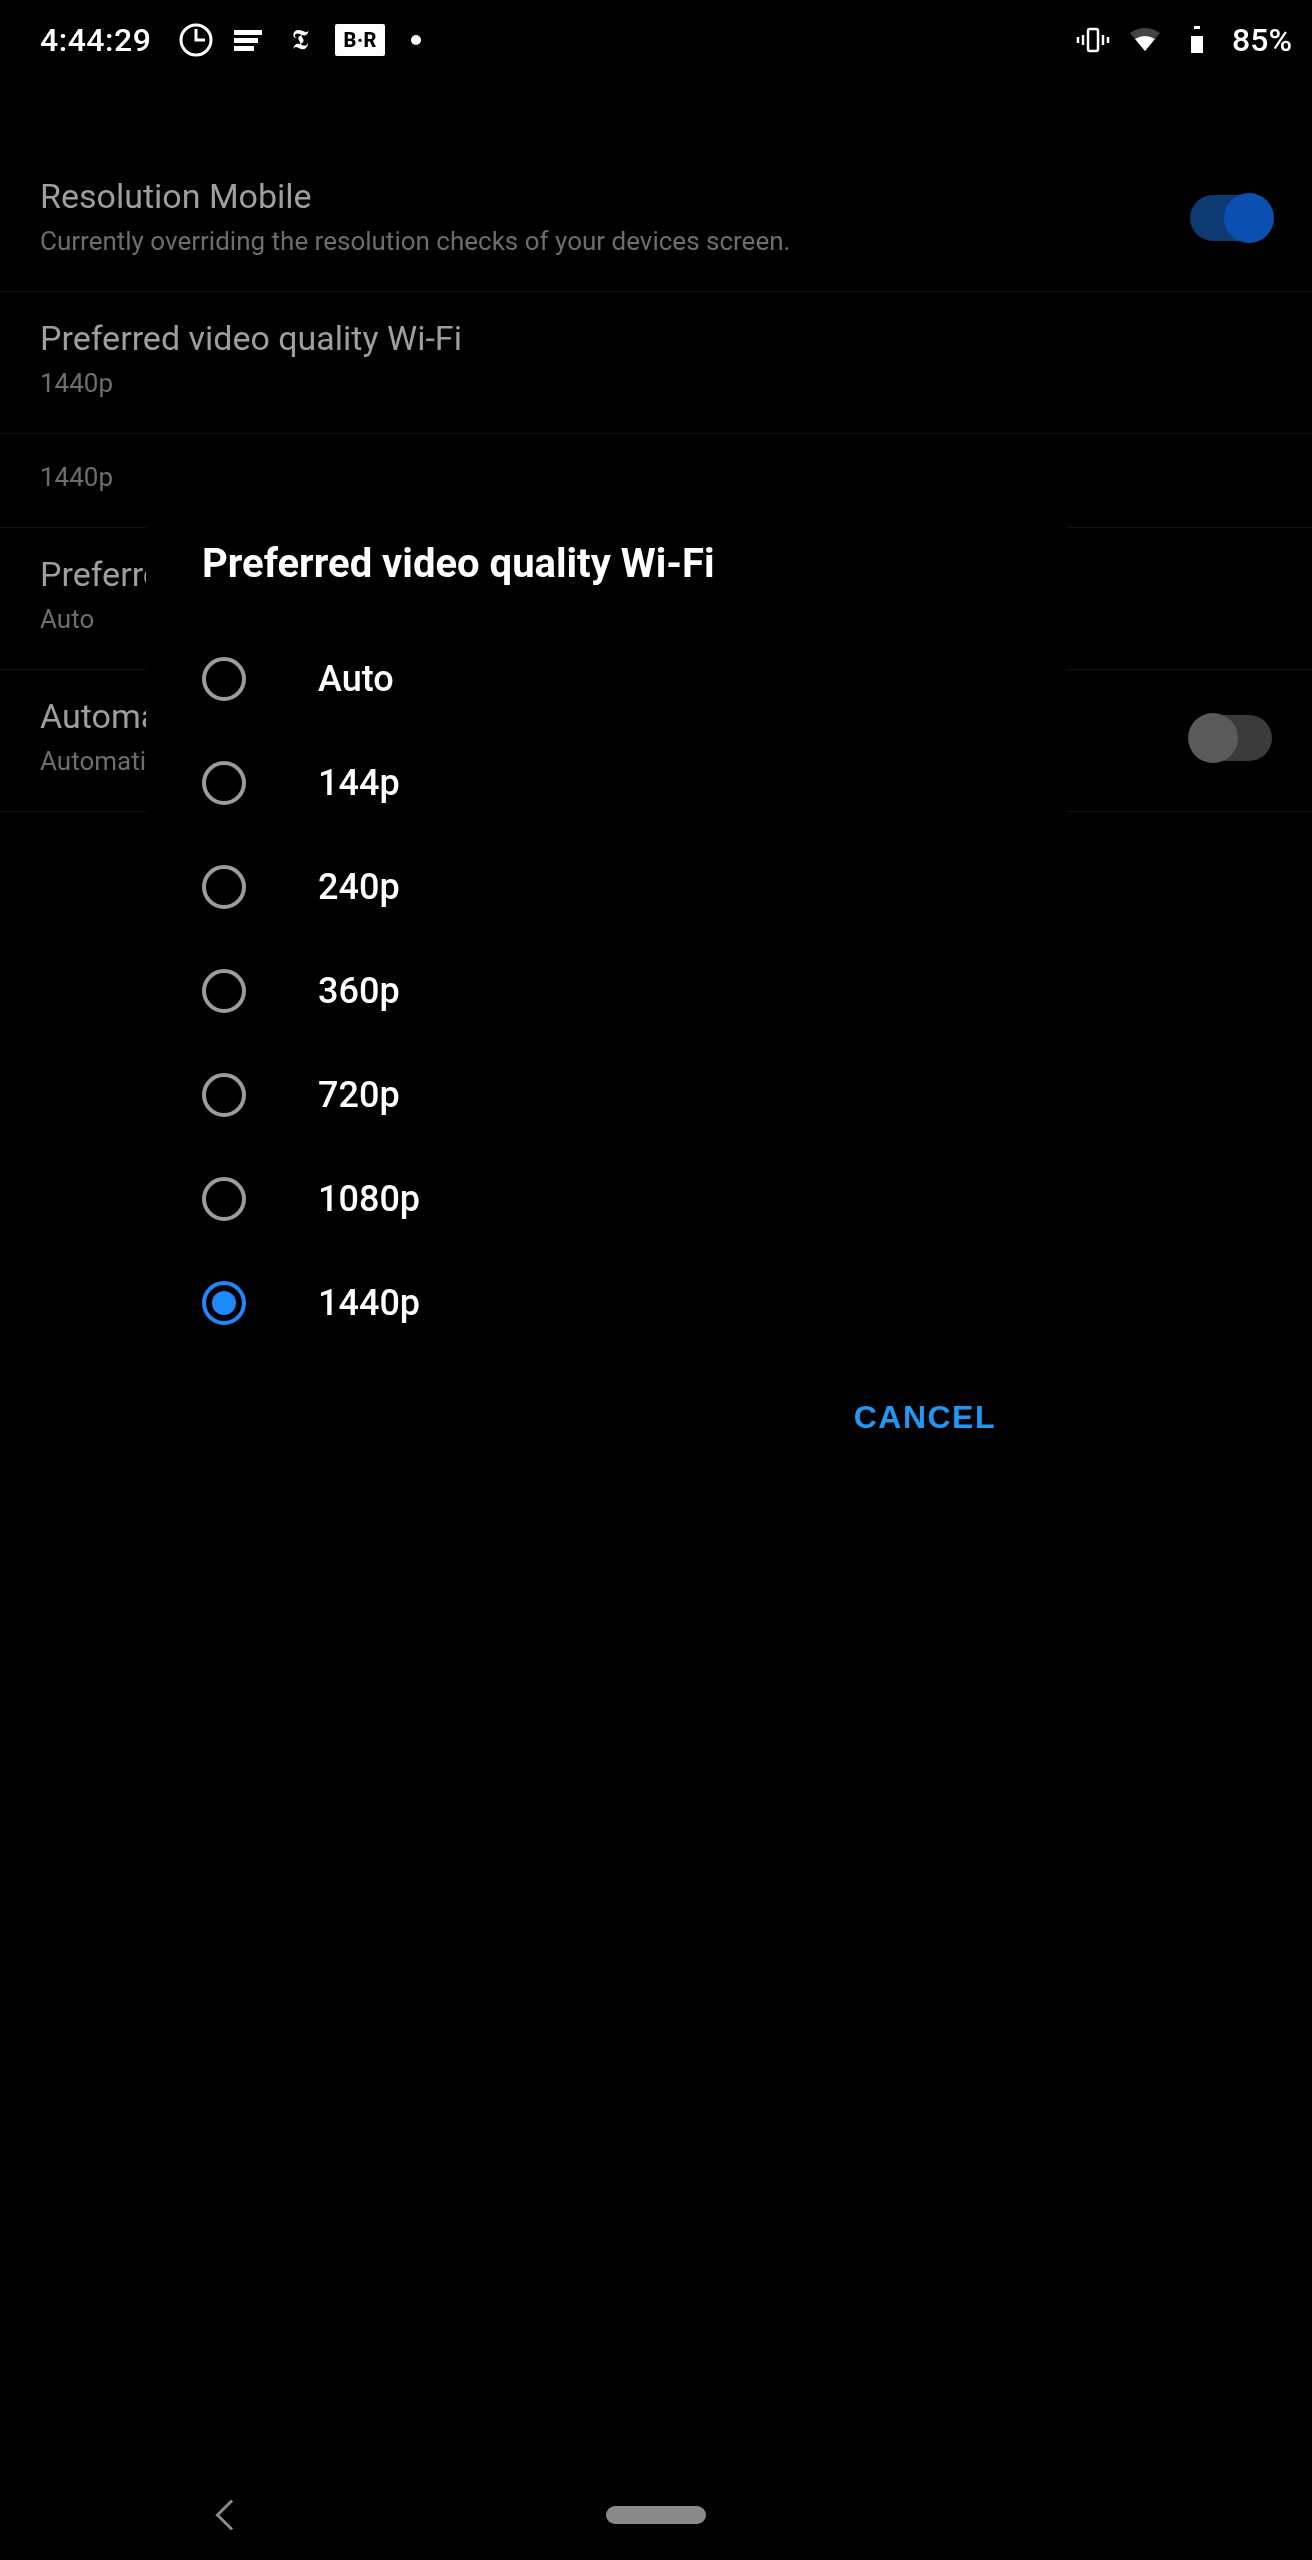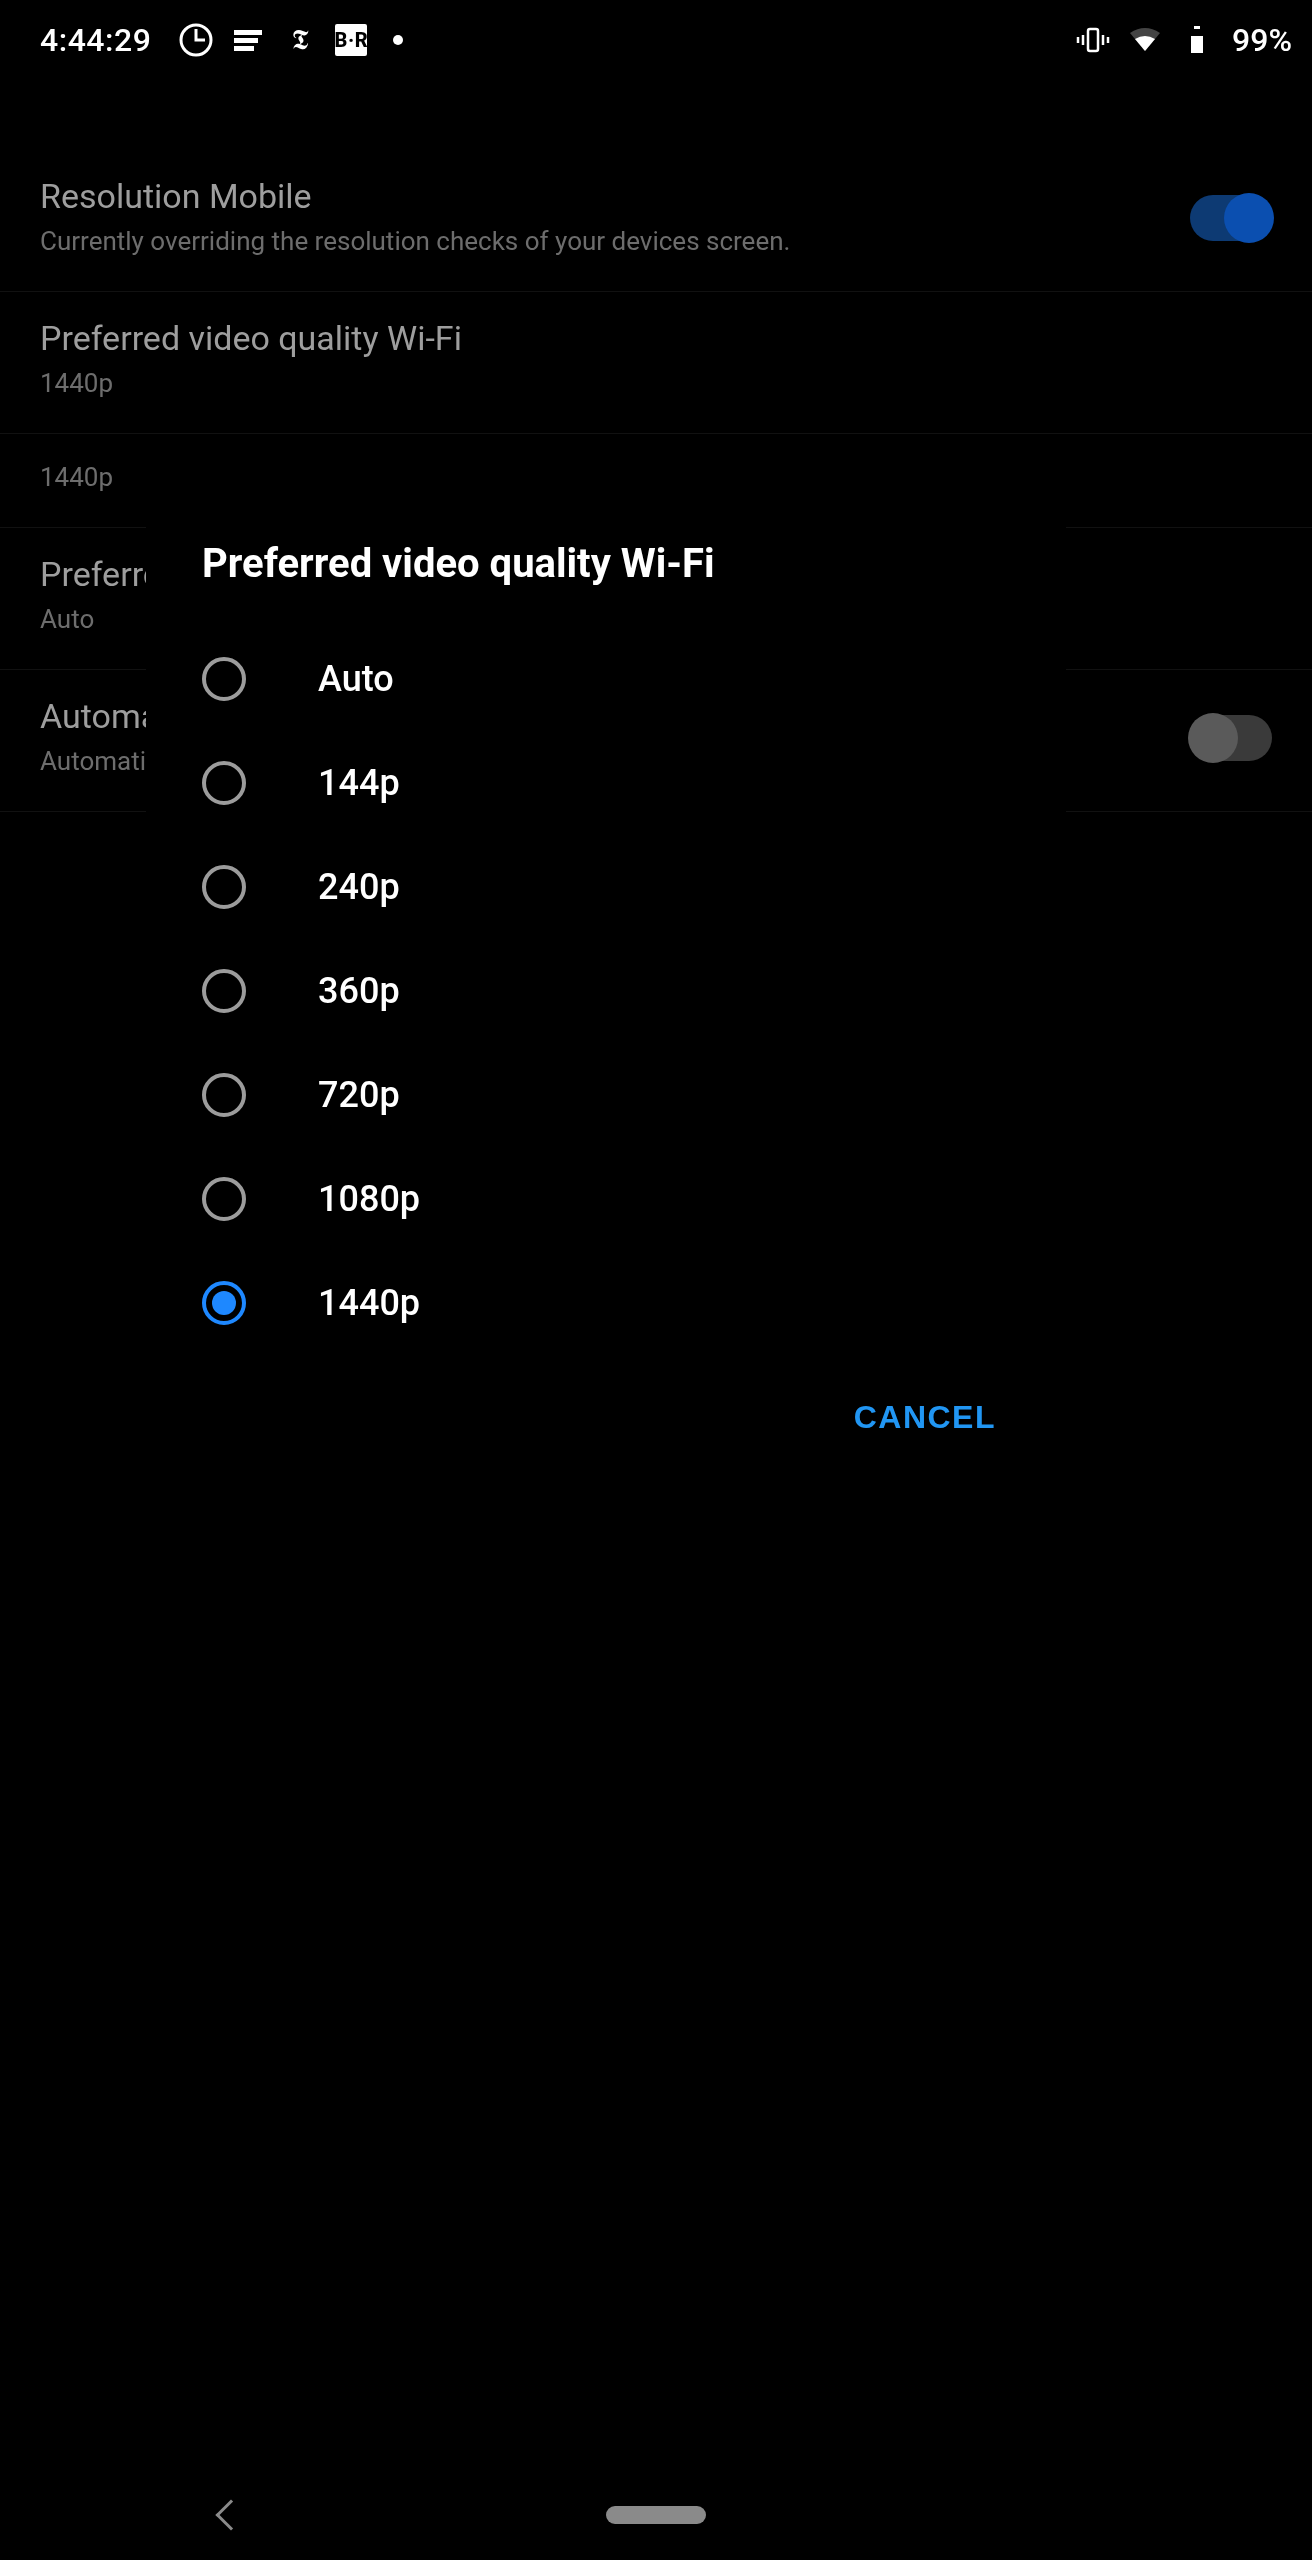--- a/index.html
+++ b/index.html
@@ -22,21 +22,21 @@
     padding: 0 20px 0 40px;
     font-size: 32px;
     font-weight: 500;
     color: #fff;
   }
   .status-left, .status-right { display: flex; align-items: center; gap: 18px; }
   .status-left .clock { margin-right: 10px; letter-spacing: 0.5px; }
   .status-icon { width: 34px; height: 34px; display: inline-flex; align-items: center; justify-content: center; }
   .status-icon svg { width: 34px; height: 34px; }
   .badge-br {
-    width: 32px; height: 32px; background: #fff; color: #000;
+    width: 50px; height: 32px; background: #fff; color: #000;
     display: inline-flex; align-items: center; justify-content: center;
     font-size: 20px; font-weight: 800; border-radius: 2px; letter-spacing: 0.5px;
   }
   .dot { width: 10px; height: 10px; background: #fff; border-radius: 50%; margin-left: 8px; }
 
   
   .settings-page {
     position: absolute;
     top: 80px;
     left: 0;
@@ -181,21 +181,21 @@
           <path d="M17 28 L27 16 Q17 10 7 16 Z" fill="#fff"></path>
         </svg>
     </span>
     <span class="status-icon">
       <svg viewBox="0 0 34 34">
           <rect x="11" y="6" width="12" height="24" fill="#fff"></rect>
           <rect x="14" y="3" width="6" height="3" fill="#fff"></rect>
           <rect x="11" y="6" width="12" height="7" fill="#000"></rect>
         </svg>
     </span>
-    <span>99%</span>
+    <span>85%</span>
   </div>
 </div>
 
 <div class="settings-page">
   <div class="setting-row">
     <div class="setting-text">
       <div class="setting-title">Resolution Mobile</div>
       <div class="setting-sub">Currently overriding the resolution checks of your devices screen.</div>
     </div>
     <div class="switch on"></div>

